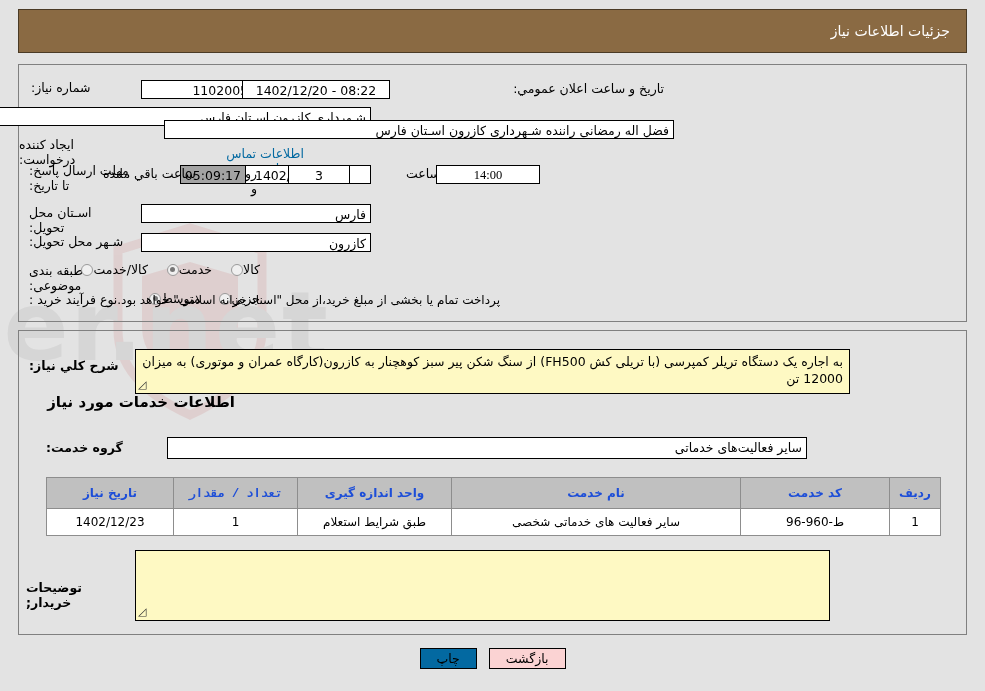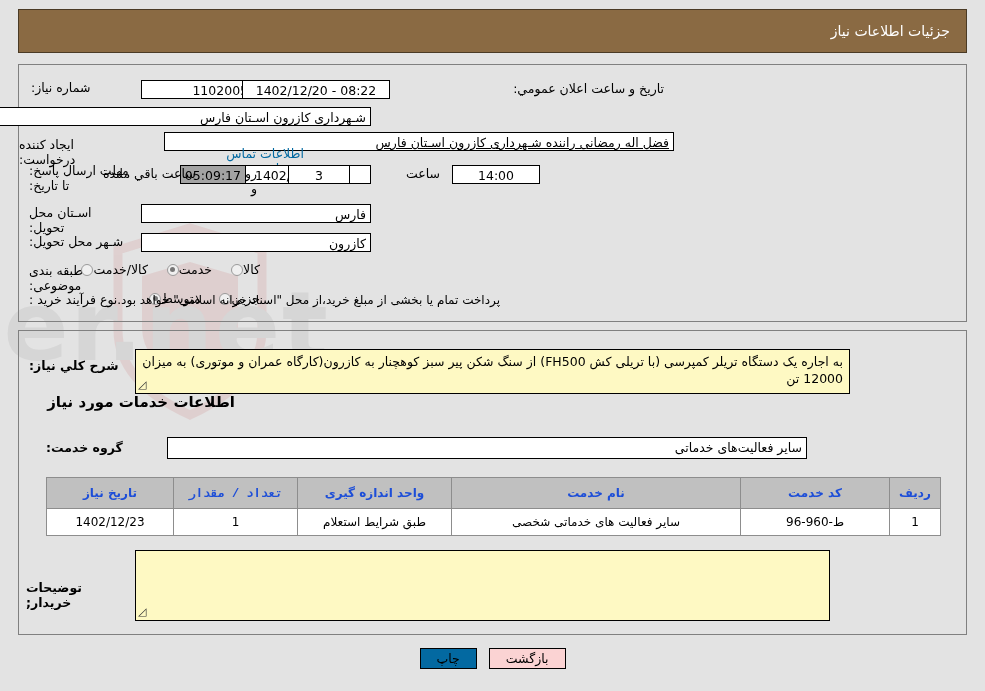--- a/index.html
+++ b/index.html
@@ -227,27 +227,27 @@
   </div>
   <div class="fld center" style="position:absolute; top:80px; right:614px; width:230px;">1102005250000109</div>
 
   <div class="plain" style="position:absolute; top:81px; right:316px;">تاریخ و ساعت اعلان عمومي:</div>
   <div class="fld center" style="position:absolute; top:80px; right:595px; left:103px; width:148px;">08:22 - 1402/12/20</div>
 
   <div class="lbl" style="position:absolute; top:108px; right:855px; width:115px;">نام دستگاه خریدار:</div>
   <div class="fld" style="position:absolute; top:107px; right:614px; width:385px;">شـهرداری کازرون اسـتان فارس</div>
 
   <div class="lbl" style="position:absolute; top:137px; right:855px; width:122px;">ایجاد کننده درخواست:</div>
-  <div class="fld" style="position:absolute; top:132px; right:311px; width:510px;text-decoration:underline;">فضل اله رمضانی راننده شـهرداری کازرون اسـتان فارس</div>
+  <div class="fld" style="position:absolute; top:120px; right:311px; width:510px;">فضل اله رمضانی راننده شـهرداری کازرون اسـتان فارس</div>
   <div class="link" style="position:absolute; top:138px; right:676px; left:215px;">اطلاعات تماس خریدار</div>
 
   <div class="lbl lbl-wrap" style="position:absolute; top:163px; right:855px; width:112px;">مهلت ارسال پاسخ: تا تاریخ:</div>
   <div class="fld center" style="position:absolute; top:165px; right:614px; width:160px;">1402/12/23</div>
   <div class="plain" style="position:absolute; top:166px; right:540px;">ساعت</div>
-  <div class="fld center" style="position:absolute; top:165px; right:445px; width:88px;">14:00</div>
+  <div class="fld center" style="position:absolute; top:165px; right:445px; width:104px;font-family:Liberation Serif, serif;">14:00</div>
   <div class="fld center" style="position:absolute; top:165px; right:635px; left:288px; width:62px;">3</div>
   <div class="plain" style="position:absolute; top:166px; right:723px; left:249px;">روز و</div>
   <div class="fld timer" style="position:absolute; top:165px; left:180px; width:66px;">05:09:17</div>
   <div class="plain" style="position:absolute; top:166px; left:98px;">ساعت باقي مانده</div>
 
   <div class="lbl" style="position:absolute; top:205px; right:855px; width:112px;">اسـتان محل تحویل:</div>
   <div class="fld" style="position:absolute; top:204px; right:614px; width:230px;">فارس</div>
 
   <div class="lbl" style="position:absolute; top:234px; right:855px; width:112px;">شـهر محل تحویل:</div>
   <div class="fld" style="position:absolute; top:233px; right:614px; width:230px;">کازرون</div>

